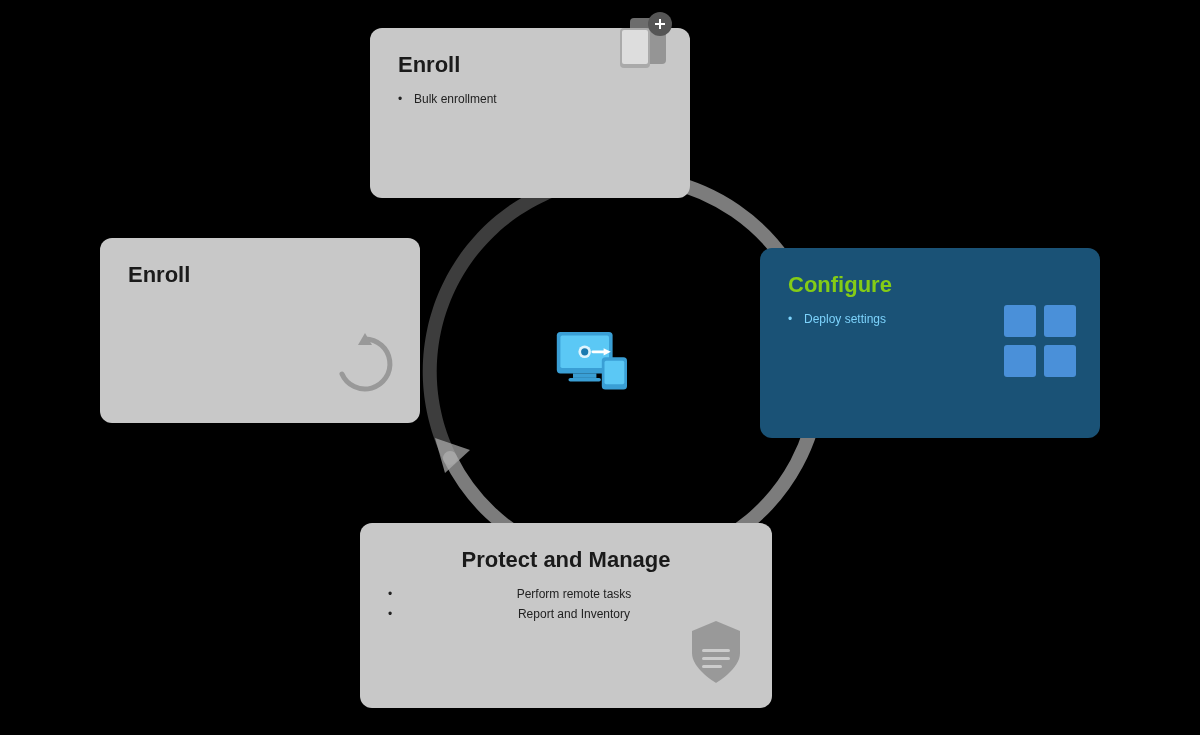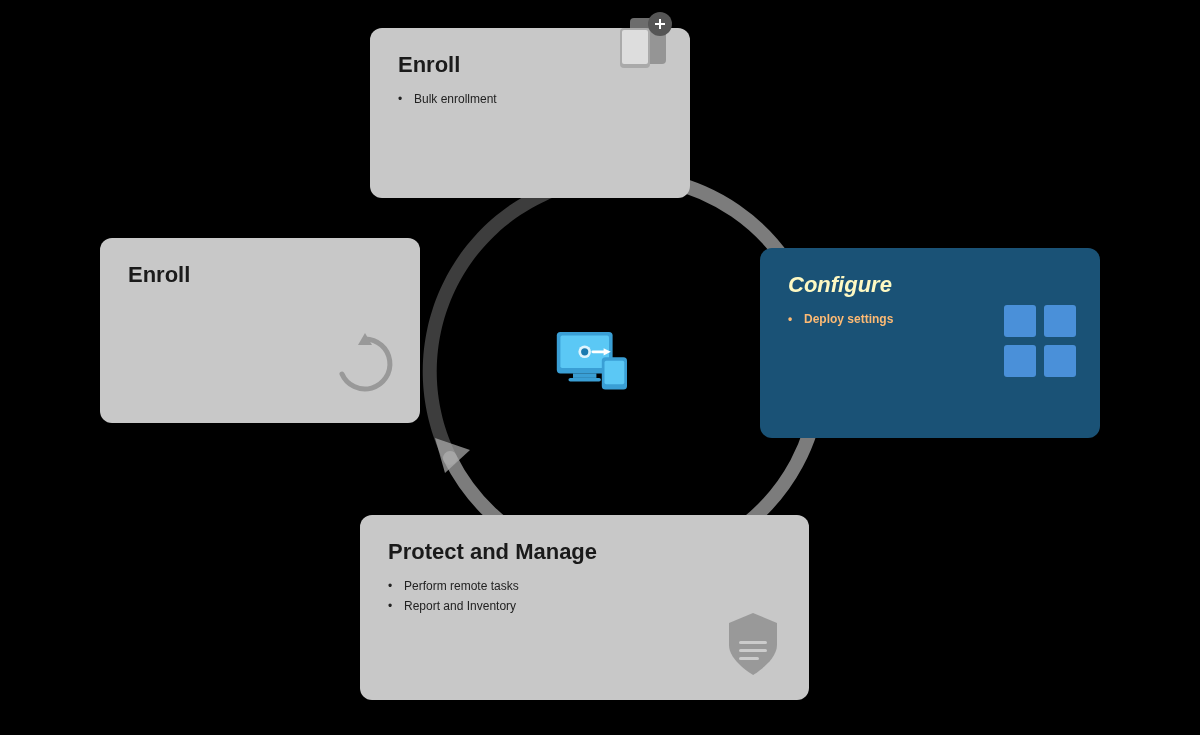--- a/index.html
+++ b/index.html
@@ -40,45 +40,45 @@
     .card-configure {
       top: 220px;
       right: 0px;
       width: 340px;
       min-height: 190px;
       background: #1a5276;
       color: white;
     }
 
     .card-protect {
-      bottom: 8px;
+      bottom: 0px;
       left: 260px;
-      width: 449px;
+      width: 412px;
       min-height: 185px;
       background: #c8c8c8;
+      text-align: center;
     }
 
     .card-retire {
       top: 210px;
       left: 0px;
       width: 320px;
       min-height: 185px;
       background: #c8c8c8;
     }
 
     .card-title {
       font-size: 22px;
       font-weight: 700;
       margin-bottom: 14px;
       color: #1a1a1a;
     }
 
     .card-configure .card-title {
-      color: #fef9c3;
-      font-style: italic;
+      color: #84cc16;
     }
 
     .card-list {
       list-style: none;
       padding: 0;
     }
 
     .card-list li {
       font-size: 12px;
       color: #222;
@@ -87,22 +87,21 @@
       position: relative;
     }
 
     .card-list li::before {
       content: '•';
       position: absolute;
       left: 0;
     }
 
     .card-configure .card-list li {
-      color: #fdba74;
-      font-weight: bold;
+      color: #7dd3fc;
     }
 
     
     .center-icon {
       position: absolute;
       top: 50%;
       left: 50%;
       transform: translate(-50%, -50%);
       width: 90px;
       height: 90px;

